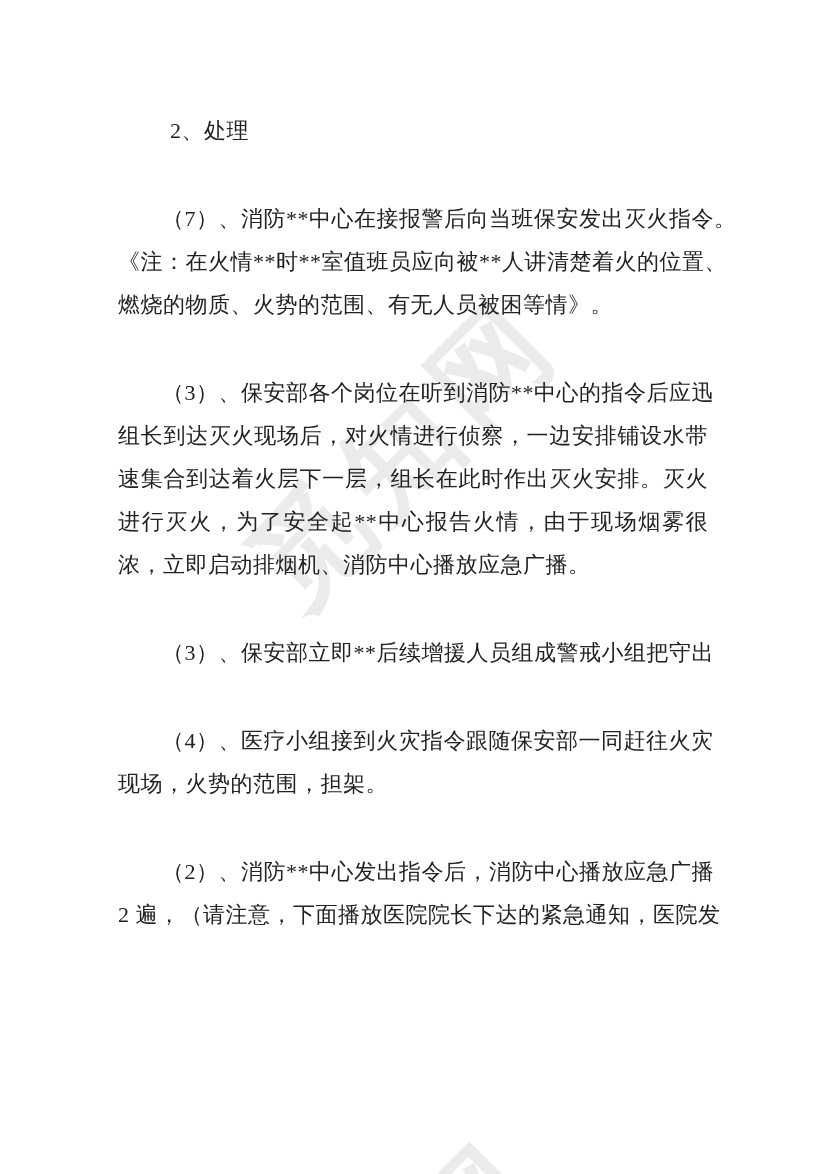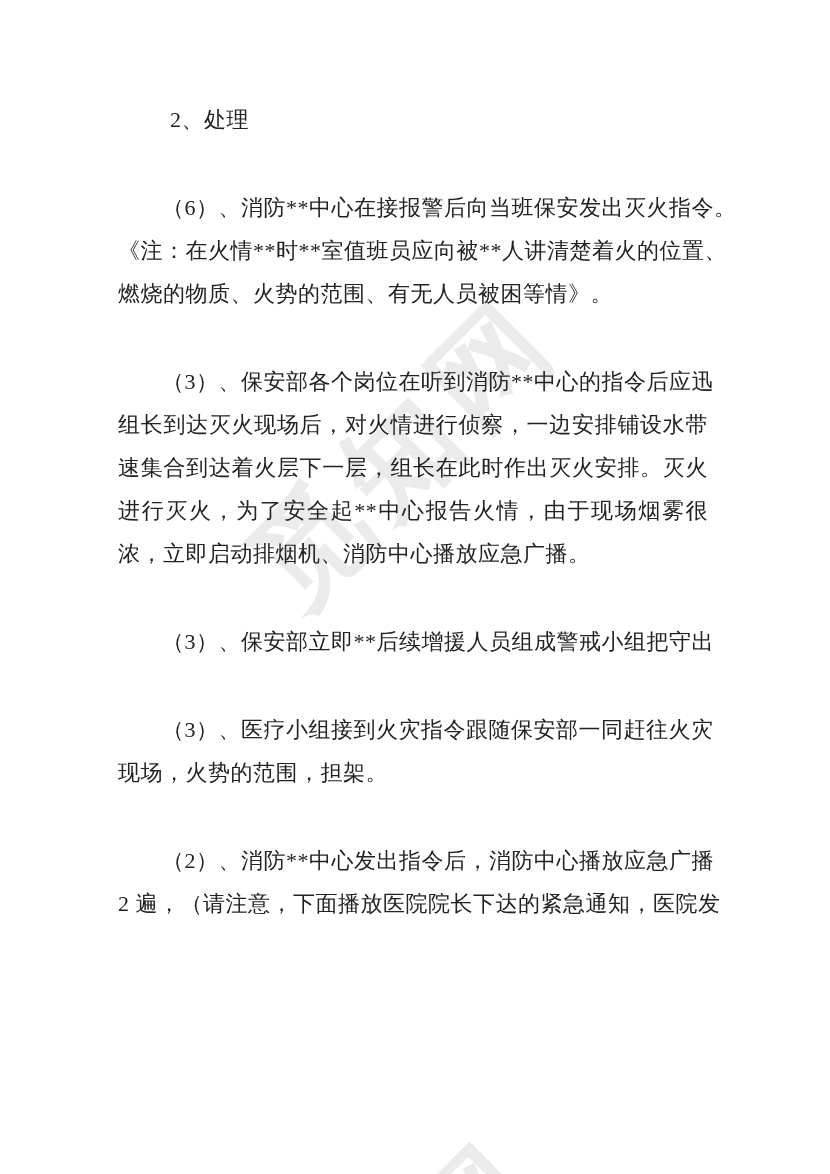--- a/index.html
+++ b/index.html
@@ -8,21 +8,21 @@
     width: 830px;
     height: 1174px;
     background: #ffffff;
     overflow: hidden;
     font-family: "Liberation Serif", "DejaVu Serif", serif;
     color: #222222;
   }
   .content {
     position: absolute;
     left: 118px;
-    top: 98px;
+    top: 109px;
     width: 590px;
     z-index: 2;
   }
   .line {
     font-size: 22px;
     line-height: 43px;
     height: 43px;
     white-space: nowrap;
     letter-spacing: 0.5px;
   }
@@ -56,36 +56,36 @@
 <body>
 
 <div class="page" style="background: rgb(255, 255, 255); color: rgb(34, 34, 34);">
   <div class="watermark wm-mid" style="color: rgb(235, 235, 235);">觅知网</div>
   <div class="watermark wm-bottom" style="color: rgb(235, 235, 235);">觅知网</div>
 
   <div class="content">
     <div class="line heading">2、处理</div>
 
   <div class="para">
-        <div class="line j first">（6）、消防**中心在接报警后向当班保安发出灭火指令。</div>
+        <div class="line j first">（7）、消防**中心在接报警后向当班保安发出灭火指令。</div>
         <div class="line j">《注：在火情**时**室值班员应向被**人讲清楚着火的位置、</div>
         <div class="line">燃烧的物质、火势的范围、有无人员被困等情》。</div>
       </div>
       <div class="para">
         <div class="line j first">（3）、保安部各个岗位在听到消防**中心的指令后应迅</div>
         <div class="line j">组长到达灭火现场后，对火情进行侦察，一边安排铺设水带</div>
         <div class="line j">速集合到达着火层下一层，组长在此时作出灭火安排。灭火</div>
         <div class="line j">进行灭火，为了安全起**中心报告火情，由于现场烟雾很</div>
         <div class="line">浓，立即启动排烟机、消防中心播放应急广播。</div>
       </div>
       <div class="para">
         <div class="line j first">（3）、保安部立即**后续增援人员组成警戒小组把守出</div>
       </div>
       <div class="para">
-        <div class="line j first">（3）、医疗小组接到火灾指令跟随保安部一同赶往火灾</div>
+        <div class="line j first">（4）、医疗小组接到火灾指令跟随保安部一同赶往火灾</div>
         <div class="line">现场，火势的范围，担架。</div>
       </div>
       <div class="para">
         <div class="line j first">（2）、消防**中心发出指令后，消防中心播放应急广播</div>
         <div class="line j">2 遍，（请注意，下面播放医院院长下达的紧急通知，医院发</div>
       </div>
     </div>
 </div>
 
 </body></html>

